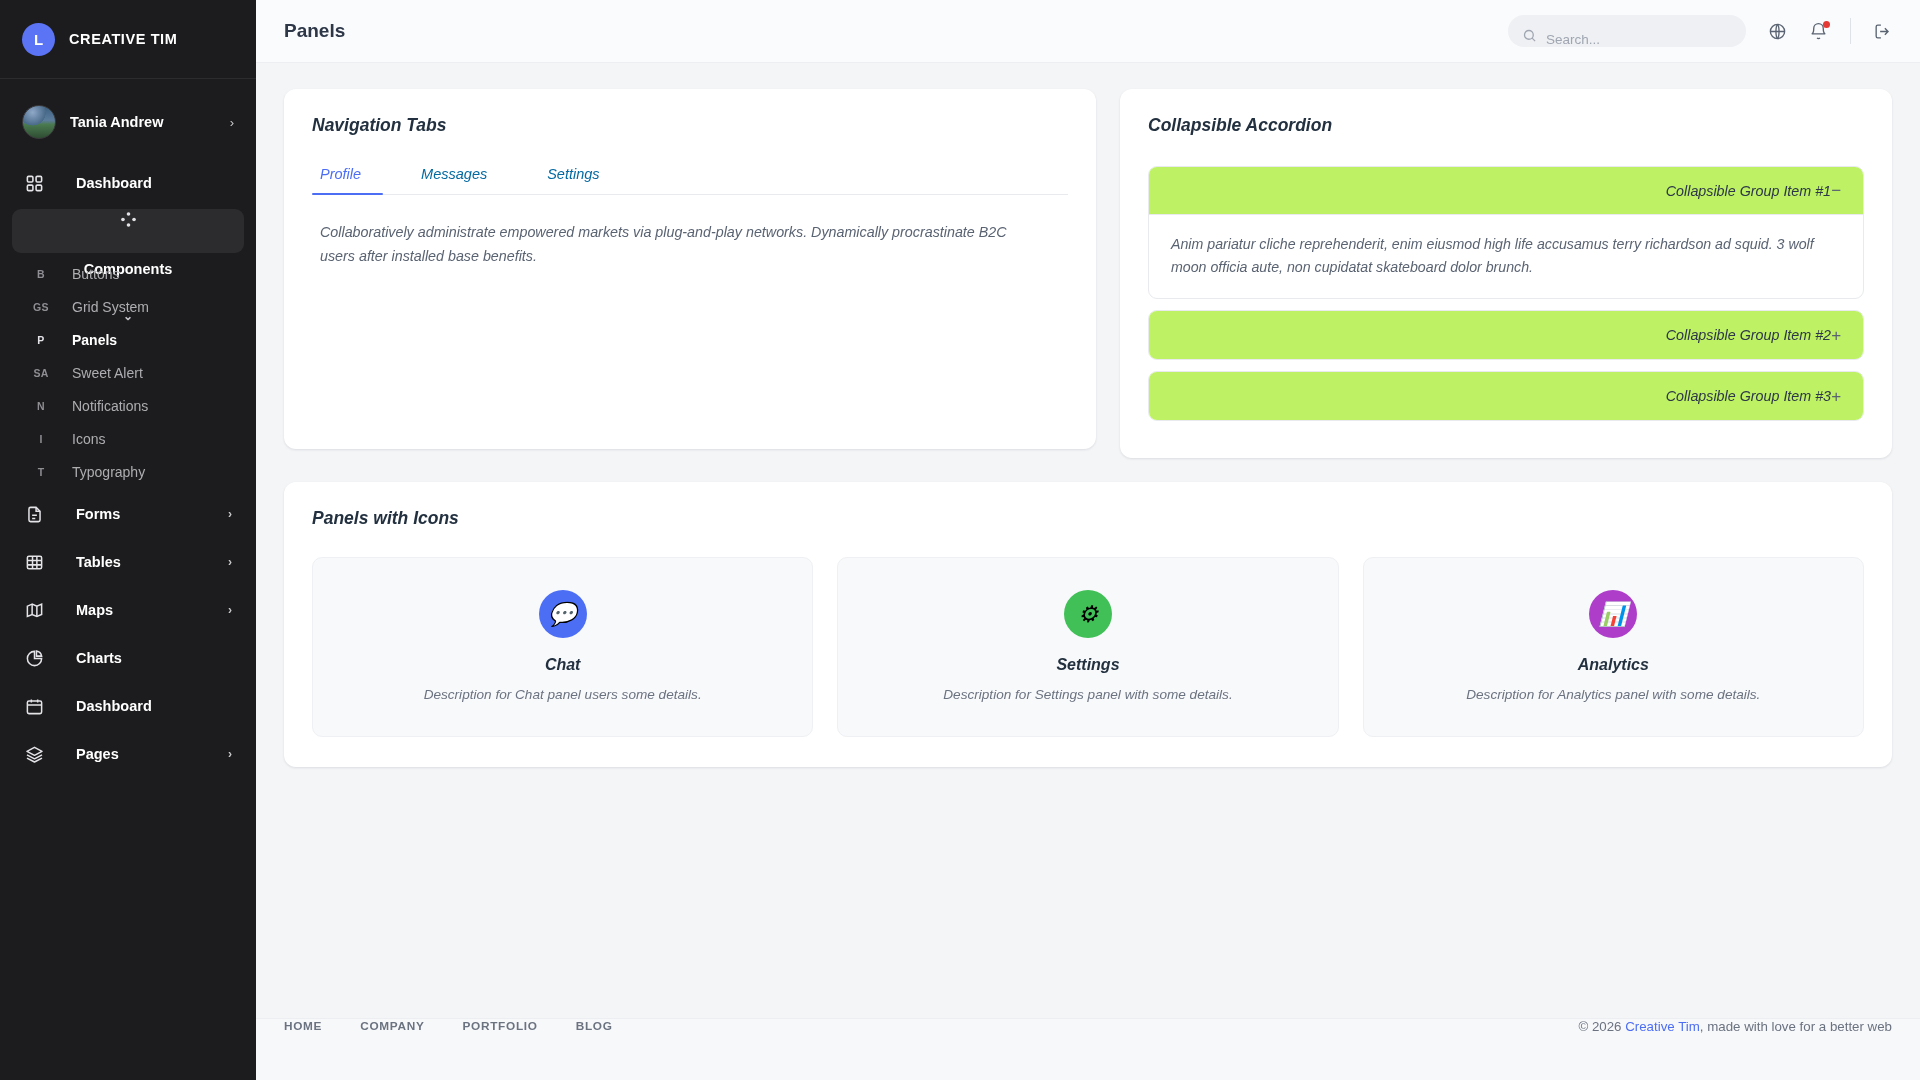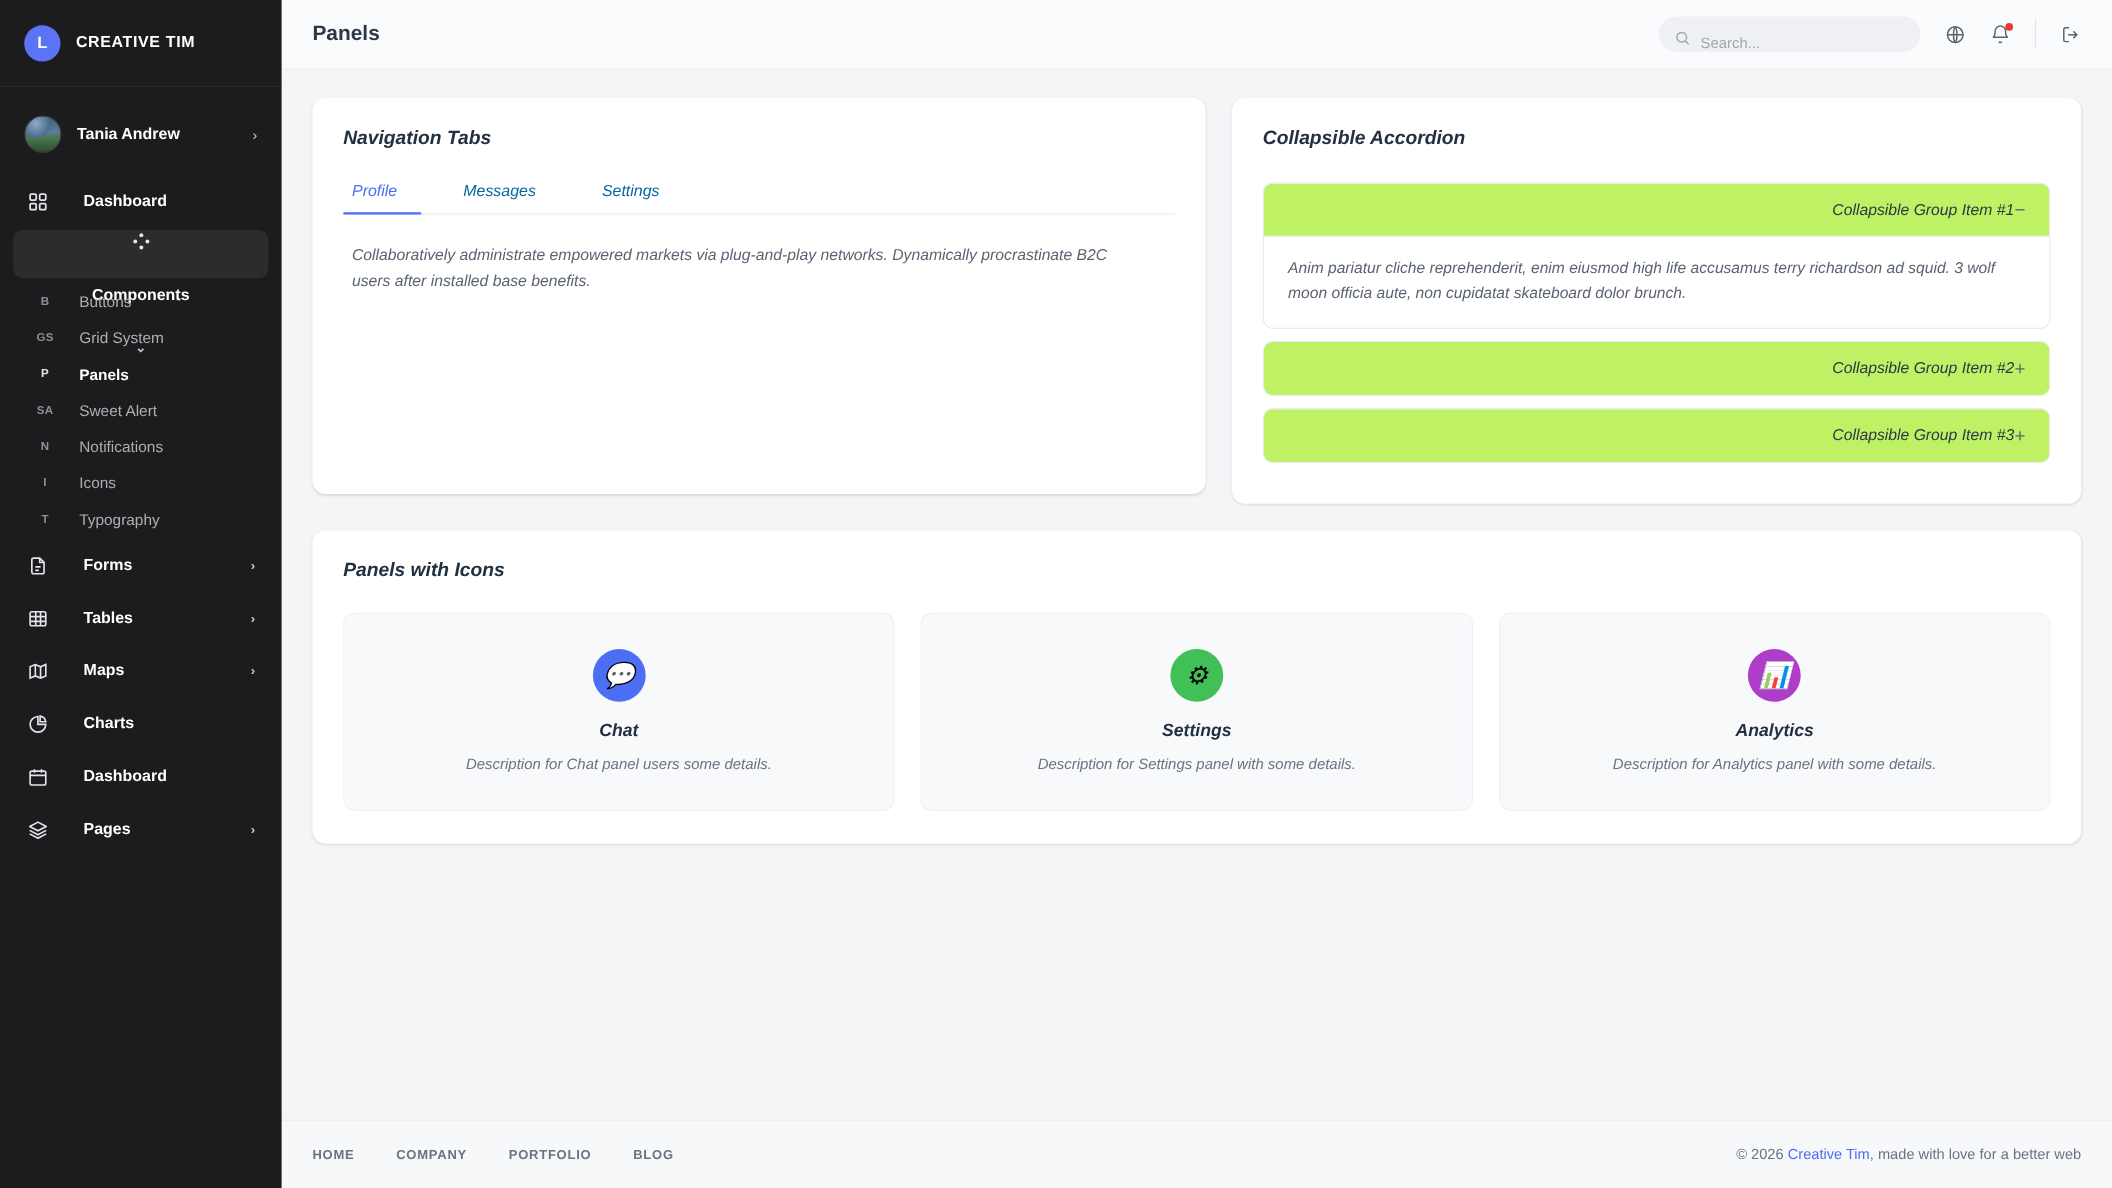--- a/index.html
+++ b/index.html
@@ -158,21 +158,21 @@
     margin: 0 auto 18px auto;
     display: flex; align-items: center; justify-content: center;
     font-size: 23px; line-height: 1;
   }
   .icon-panel-title { font-size: 16px; font-weight: 700; color: #22303f; }
   .icon-panel-desc { margin-top: 13px; font-size: 13.6px; color: #6b7280; }
 
   
   .footer {
     height: 62px; flex-shrink: 0;
-    display: flex; align-items: center;
+    display: flex; align-items: flex-start;
     padding: 0 28px; border-top: 1px solid #eceef1;
     background: #f7f8fa;
   }
   .footer-links { display: flex; gap: 38px; }
   .footer-link {
     font-size: 11.8px; font-weight: 700; letter-spacing: .7px;
     color: #6b7280; cursor: pointer; text-transform: uppercase;
   }
   .footer-copy { margin-left: auto; font-size: 13.3px; color: #6b7280; }
   .footer-copy a { color: #4c6ef5; text-decoration: none; cursor: pointer; }

